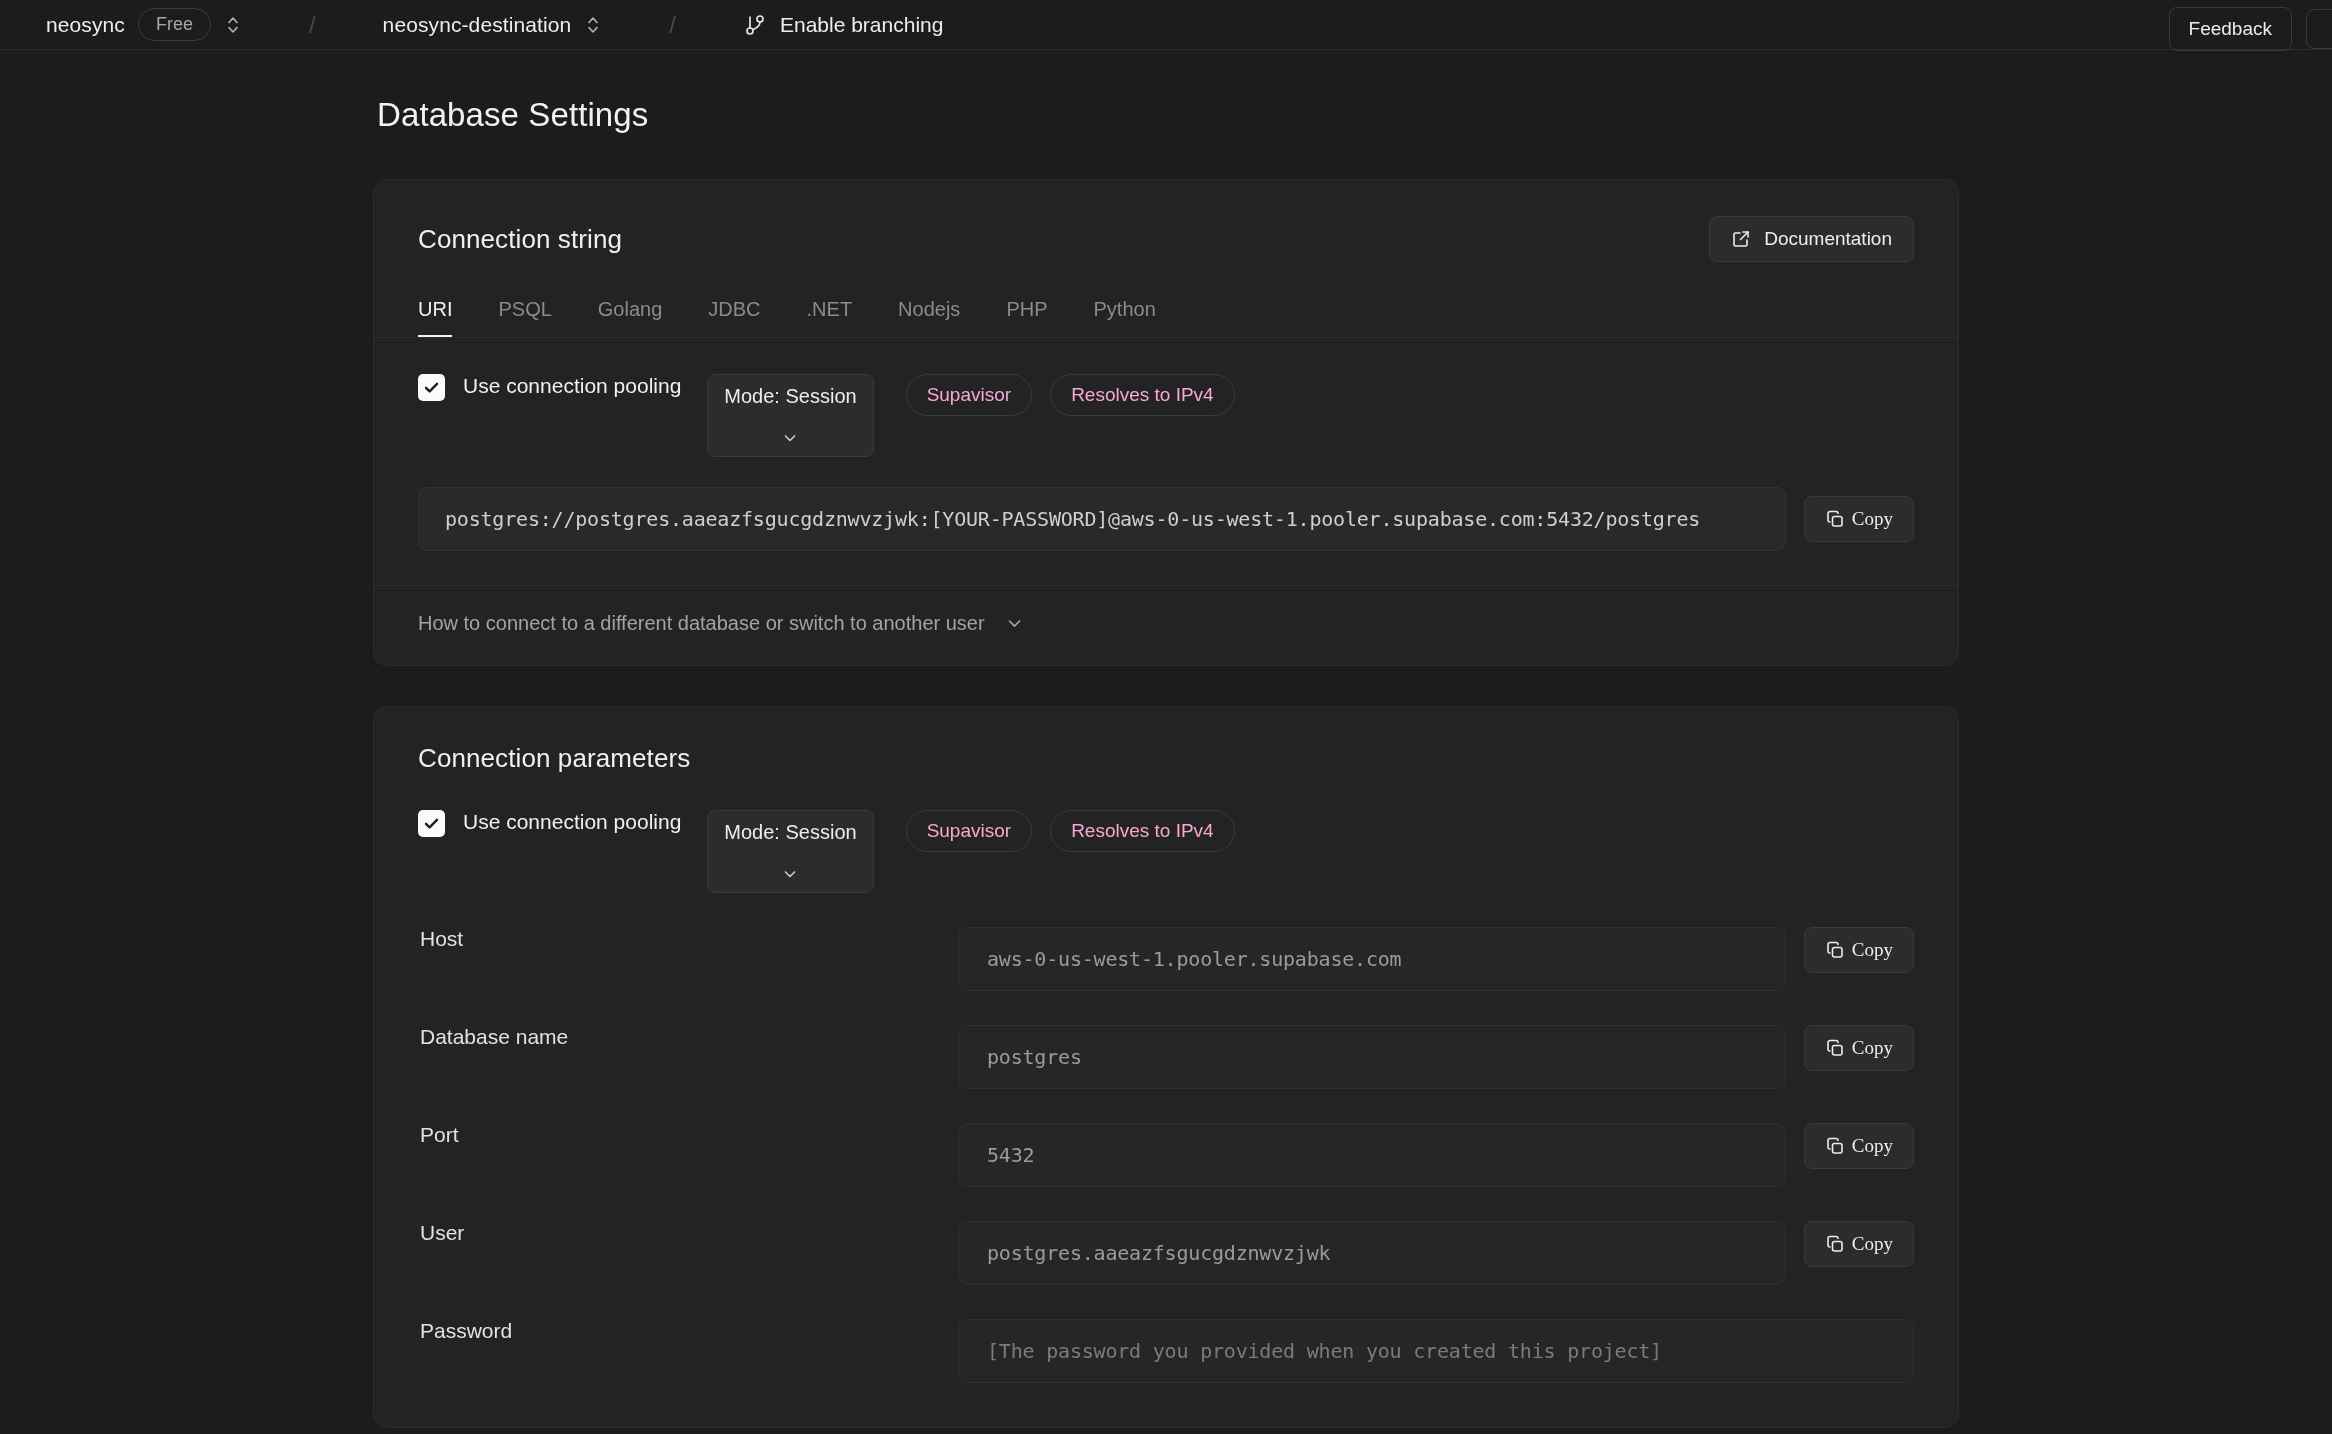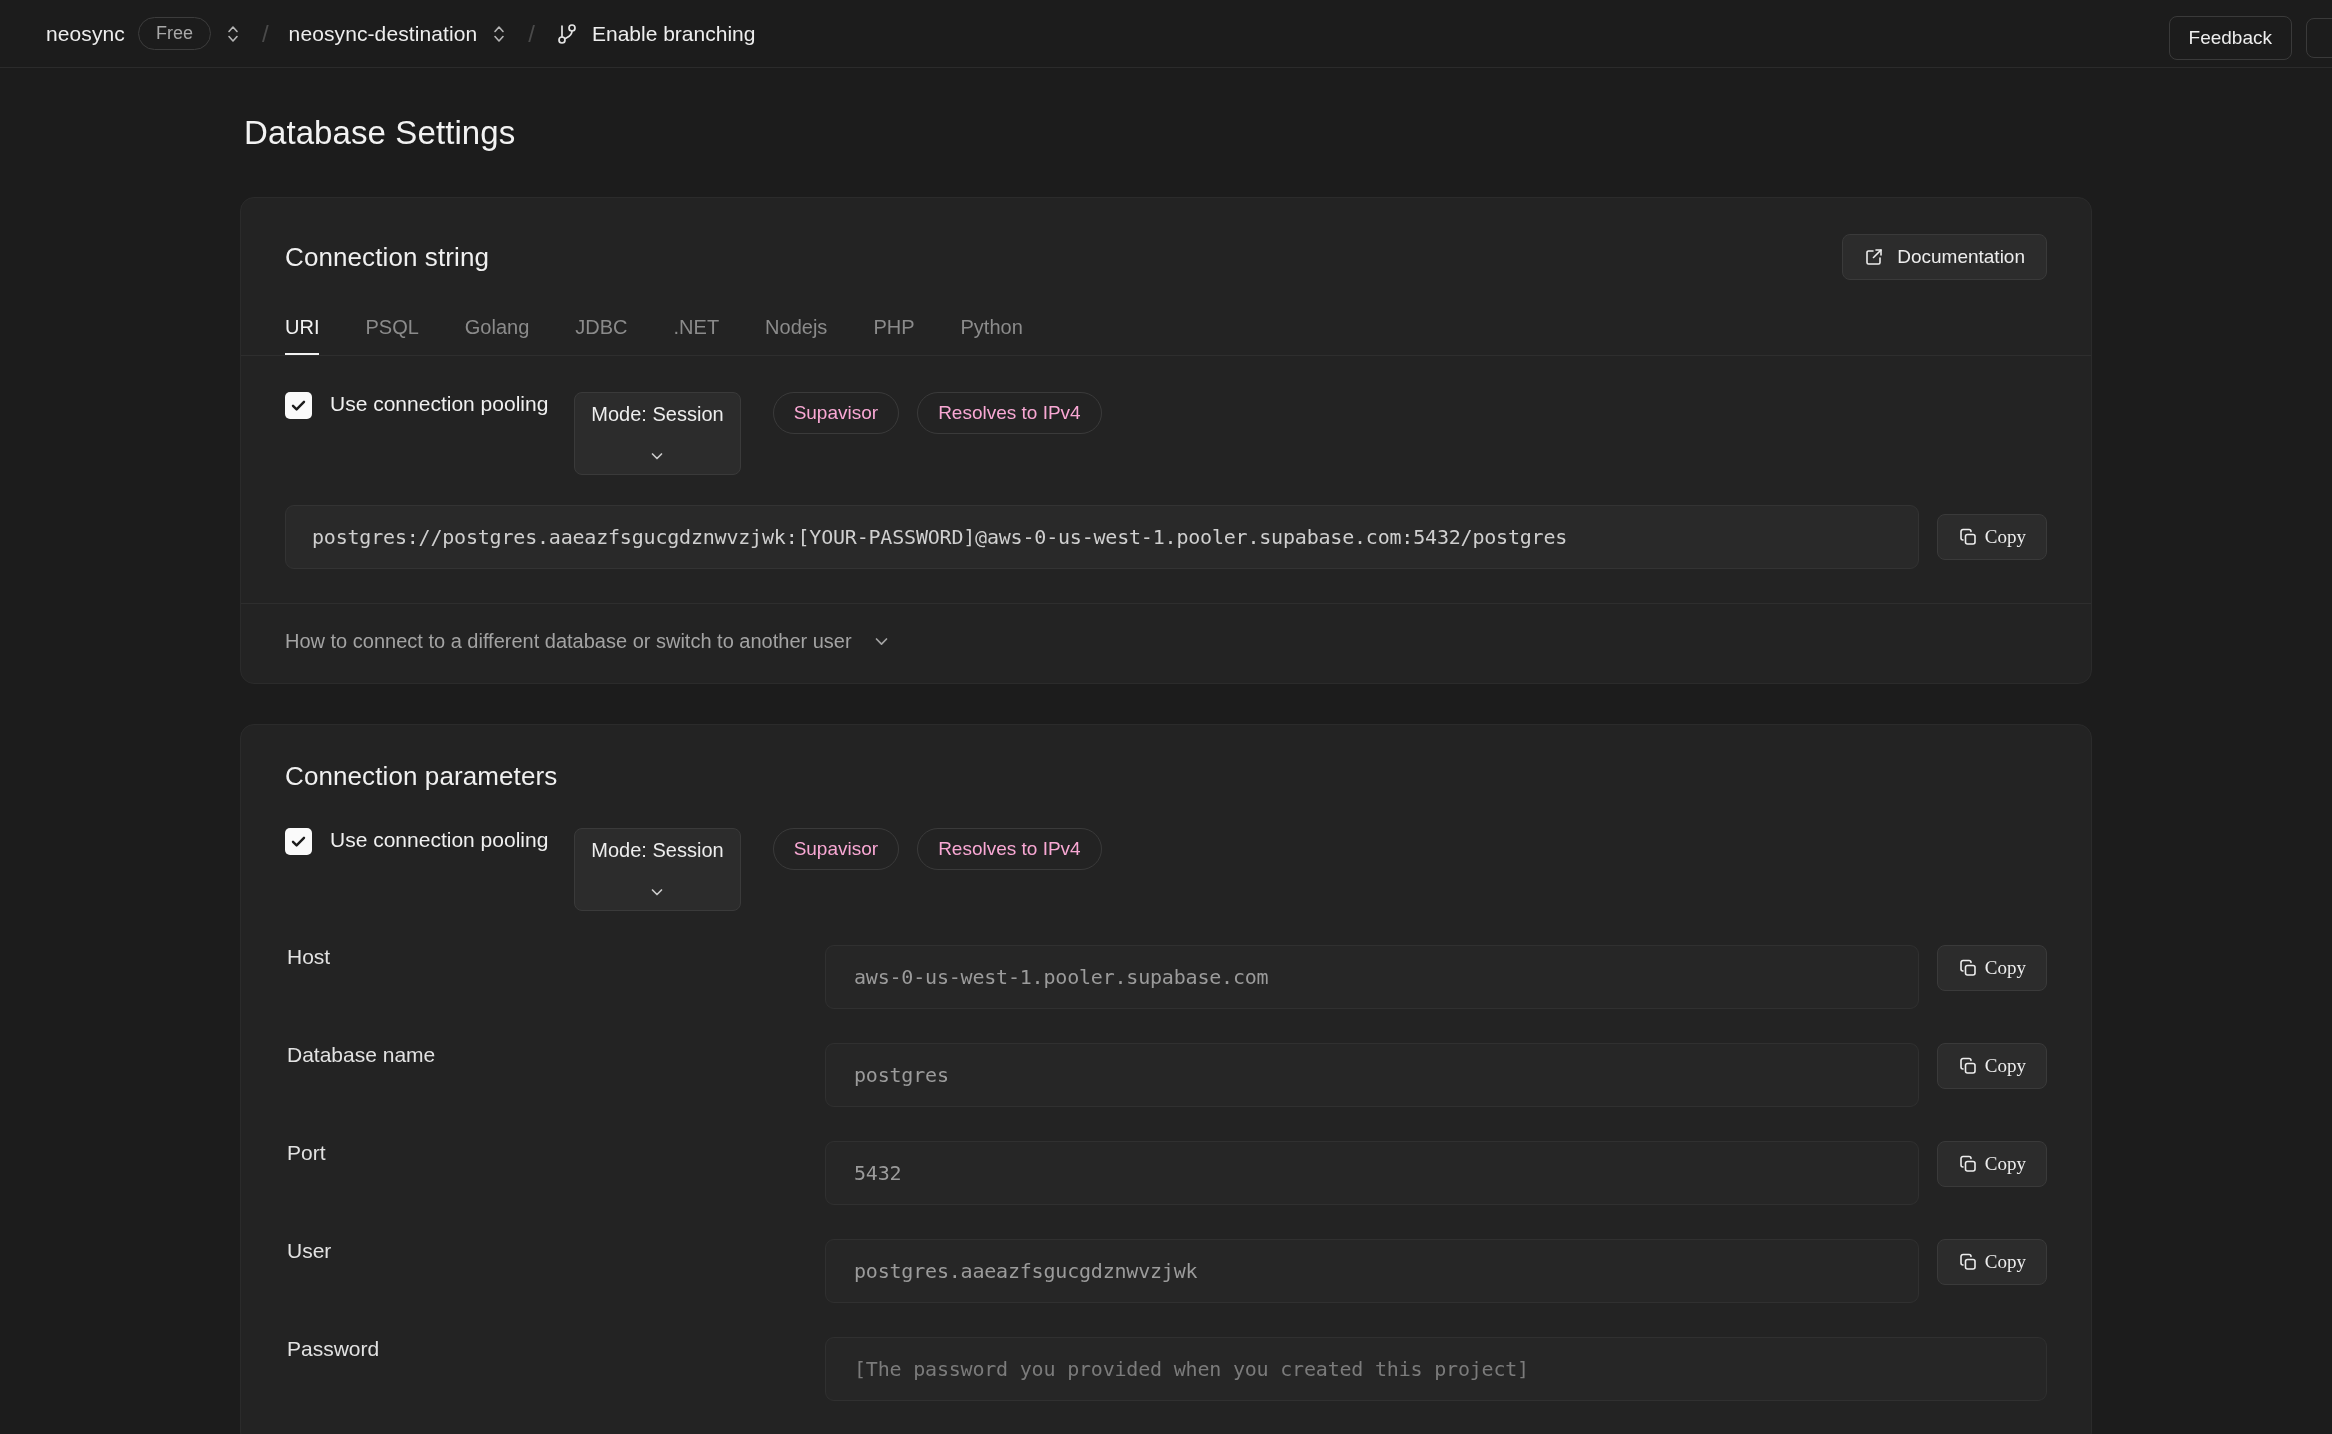--- a/index.html
+++ b/index.html
@@ -12,28 +12,29 @@
   }
 
   body {
     font-family: "Liberation Sans", sans-serif;
     color: #ededed;
     -webkit-font-smoothing: antialiased;
   }
 
   
   .topbar {
-    height: 68px;
+    height: 50px;
     width: 100%;
     background: #1c1c1c;
     border-bottom: 1px solid #2b2b2b;
     display: flex;
     align-items: center;
     padding: 0 28px 0 46px;
     position: relative;
+    gap: 47px;
   }
   .crumb-group { display: flex; align-items: center; gap: 13px; }
   .crumb-text { font-size: 21px; color: #ededed; letter-spacing: .1px; }
   .free-pill {
     border: 1px solid #3c3c3c;
     border-radius: 999px;
     padding: 5px 17px;
     font-size: 18px;
     color: #a8a8a8;
     line-height: 1.15;
@@ -66,21 +67,21 @@
   .edge-btn {
     width: 34px; height: 40px;
     border: 1px solid #3a3a3a;
     border-radius: 8px;
     margin-right: -22px;
     background: transparent;
   }
 
   
   .page { padding: 46px 0 0 0; }
-  .container { width: 1852px; margin: 0 auto; }
+  .container { width: 1586px; margin: 0 auto; }
 
   .page-title {
     font-size: 33px;
     font-weight: 400;
     color: #f2f2f2;
     letter-spacing: .1px;
     margin-bottom: 45px;
     padding-left: 4px;
   }
 

